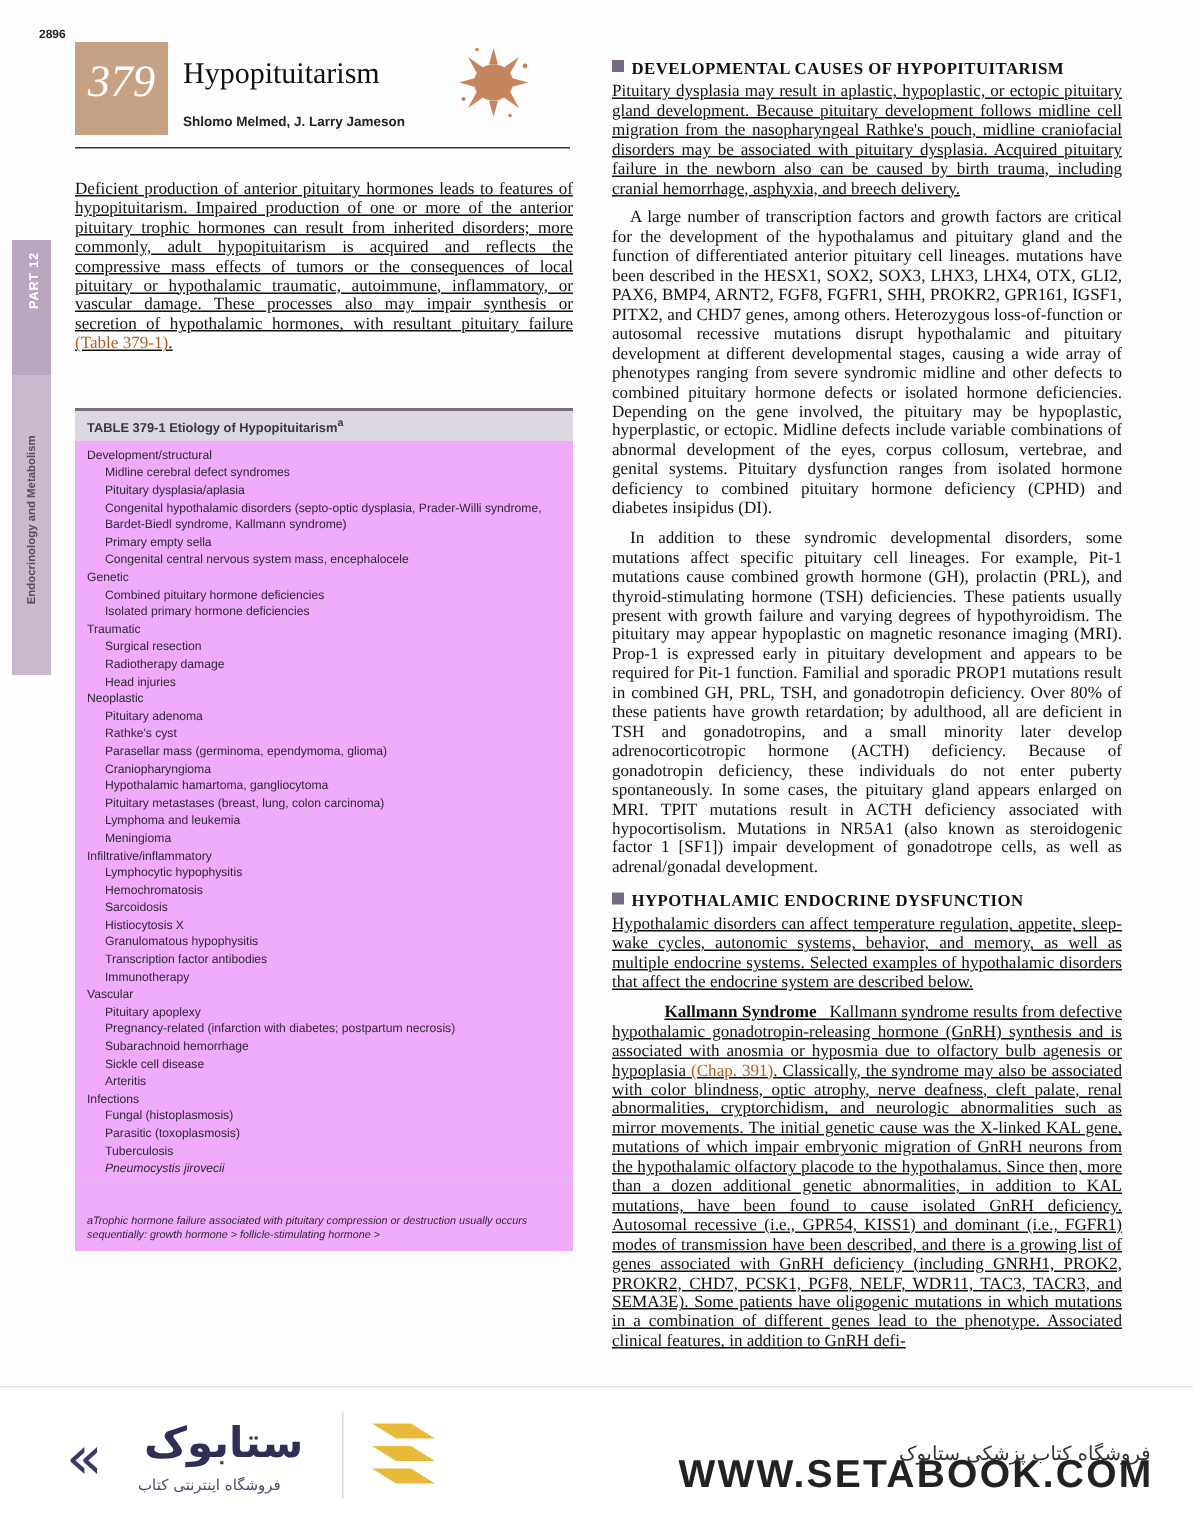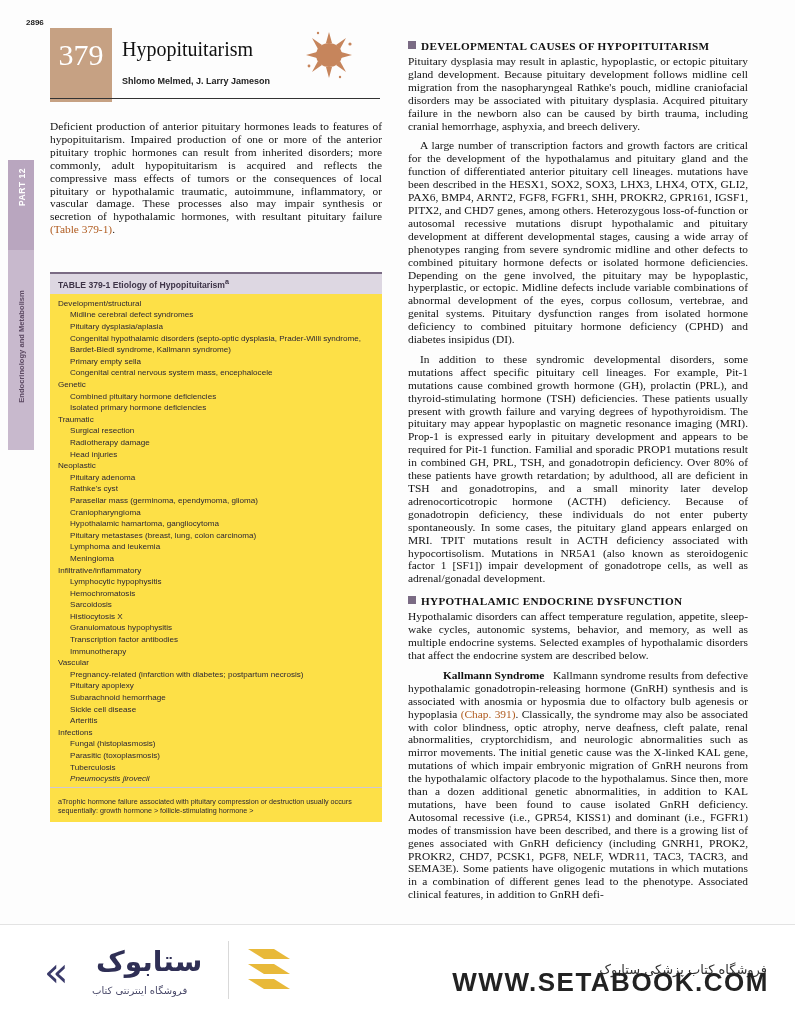--- a/index.html
+++ b/index.html
@@ -41,22 +41,23 @@
   .side-tab-2 .part2{
     position:absolute;left:-72px;top:92px;width:170px;
     transform:rotate(-90deg);
     transform-origin:center;
     font-family:"Liberation Sans", sans-serif;
     font-size:7.6px;font-weight:bold;color:#5d4a63;
     text-align:center;
   }
   
   .chap-box{
-    position:absolute;left:50px;top:28px;width:62px;height:74px;
+    position:absolute;left:50px;top:28px;width:62px;height:62px;
     background:#c6a183;
+    font-style:italic;
   }
   .chap-num{
     position:absolute;left:0;top:10px;width:62px;text-align:center;
     font-family:"Liberation Serif", serif;
     font-size:30px;color:#ffffff;
   }
   .chap-title{
     position:absolute;left:122px;top:38px;
     font-family:"Liberation Serif", serif;
     font-size:20px;color:#111;
@@ -80,47 +81,48 @@
   .col-right{
     position:absolute;left:408px;top:30px;width:340px;
   }
   p.body{
     margin:0 0 7px 0;
     font-size:11.4px;line-height:12.9px;
     text-align:justify;
     text-indent:12px;
     color:#111;
   }
-  p.body.noind{text-indent:0;}
+  p.body.noind{text-indent:0;text-decoration:underline;}
   .lnk{color:#b05c20;}
   .ital{font-style:italic;}
   
   .tbl{
     position:absolute;left:50px;top:272px;width:332px;
-    background:#fde047;
+    background:#f0abfc;
     border-top:2px solid #7a6b84;
   }
   .tbl-cap{
     background:#ddd7e2;
     padding:4px 6px 4px 8px;
     font-family:"Liberation Sans", sans-serif;
     font-size:8.6px;font-weight:bold;color:#3d3347;
   }
   .tbl-body{padding:4px 8px 2px 8px;}
   .tbl-body div{
     font-family:"Liberation Sans", sans-serif;
     font-size:8.1px;line-height:11.6px;color:#2d2733;
   }
   .lv0{margin-left:0;}
   .lv1{margin-left:12px;}
   .tbl-foot{
-    padding:9px 8px 6px 8px;
+    padding:21px 8px 6px 8px;
     font-family:"Liberation Sans", sans-serif;
     font-size:7.2px;line-height:9.6px;color:#2d2733;
     border-top:1px solid #cfc7d6;
+    font-style:italic;
   }
   
   .sec-head{
     display:block;
     margin:10px 0 3px 0;
     font-family:"Liberation Serif", serif;
     font-size:11.2px;font-weight:bold;letter-spacing:.3px;
     color:#111;
   }
   .sq{
@@ -232,22 +234,22 @@
       <div class="lv1">Meningioma</div>
       <div class="lv0">Infiltrative/inflammatory</div>
       <div class="lv1">Lymphocytic hypophysitis</div>
       <div class="lv1">Hemochromatosis</div>
       <div class="lv1">Sarcoidosis</div>
       <div class="lv1">Histiocytosis X</div>
       <div class="lv1">Granulomatous hypophysitis</div>
       <div class="lv1">Transcription factor antibodies</div>
       <div class="lv1">Immunotherapy</div>
       <div class="lv0">Vascular</div>
+      <div class="lv1">Pituitary apoplexy</div>
       <div class="lv1">Pregnancy-related (infarction with diabetes; postpartum necrosis)</div>
-      <div class="lv1">Pituitary apoplexy</div>
       <div class="lv1">Subarachnoid hemorrhage</div>
       <div class="lv1">Sickle cell disease</div>
       <div class="lv1">Arteritis</div>
       <div class="lv0">Infections</div>
       <div class="lv1">Fungal (histoplasmosis)</div>
       <div class="lv1">Parasitic (toxoplasmosis)</div>
       <div class="lv1">Tuberculosis</div>
       <div class="lv1 ital">Pneumocystis jirovecii</div>
     </div>
     <div class="tbl-foot">aTrophic hormone failure associated with pituitary compression or destruction usually occurs sequentially: growth hormone &gt; follicle-stimulating hormone &gt;</div>

